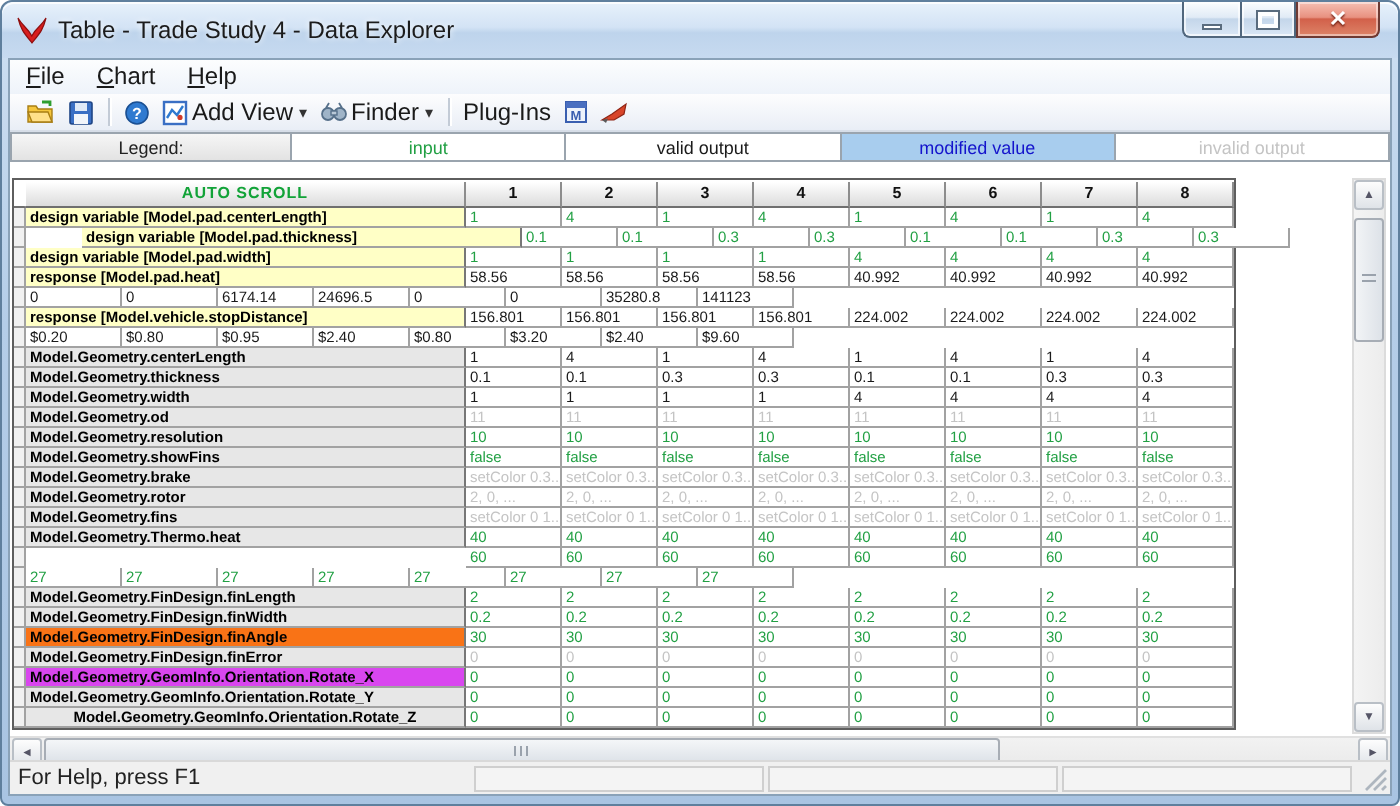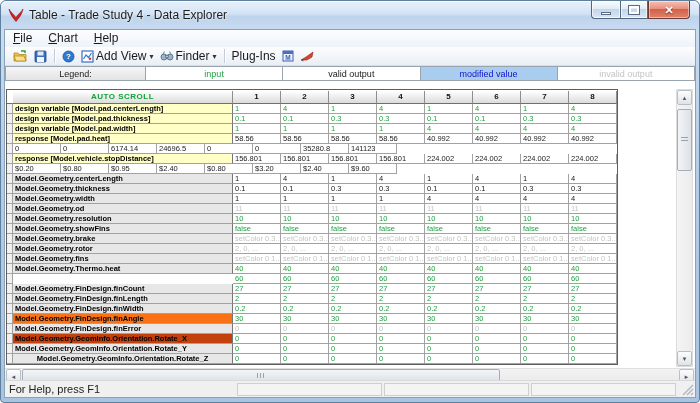--- a/index.html
+++ b/index.html
@@ -225,21 +225,21 @@
             <div class="t-cell c-val" style="color: rgb(34, 160, 68);">4</div>
             <div class="t-cell c-val" style="color: rgb(34, 160, 68);">1</div>
             <div class="t-cell c-val" style="color: rgb(34, 160, 68);">4</div>
             <div class="t-cell c-val" style="color: rgb(34, 160, 68);">1</div>
             <div class="t-cell c-val" style="color: rgb(34, 160, 68);">4</div>
             <div class="t-cell c-val" style="color: rgb(34, 160, 68);">1</div>
             <div class="t-cell c-val" style="color: rgb(34, 160, 68);">4</div>
           </div>
           <div class="t-row">
             <div class="t-cell c-margin"></div>
-            <div class="t-cell c-label" style="background: rgb(255, 255, 198);">design variable [Model.pad.thickness]</div>
+            <div class="t-cell c-label" style="background: rgb(255, 255, 198); margin-left: 28px;">design variable [Model.pad.thickness]</div>
             <div class="t-cell c-val" style="color: rgb(34, 160, 68);">0.1</div>
             <div class="t-cell c-val" style="color: rgb(34, 160, 68);">0.1</div>
             <div class="t-cell c-val" style="color: rgb(34, 160, 68);">0.3</div>
             <div class="t-cell c-val" style="color: rgb(34, 160, 68);">0.3</div>
             <div class="t-cell c-val" style="color: rgb(34, 160, 68);">0.1</div>
             <div class="t-cell c-val" style="color: rgb(34, 160, 68);">0.1</div>
             <div class="t-cell c-val" style="color: rgb(34, 160, 68);">0.3</div>
             <div class="t-cell c-val" style="color: rgb(34, 160, 68);">0.3</div>
           </div>
           <div class="t-row">
@@ -427,21 +427,20 @@
             <div class="t-cell c-val" style="color: rgb(34, 160, 68);">60</div>
             <div class="t-cell c-val" style="color: rgb(34, 160, 68);">60</div>
             <div class="t-cell c-val" style="color: rgb(34, 160, 68);">60</div>
             <div class="t-cell c-val" style="color: rgb(34, 160, 68);">60</div>
             <div class="t-cell c-val" style="color: rgb(34, 160, 68);">60</div>
             <div class="t-cell c-val" style="color: rgb(34, 160, 68);">60</div>
             <div class="t-cell c-val" style="color: rgb(34, 160, 68);">60</div>
           </div>
           <div class="t-row">
             <div class="t-cell c-margin"></div>
-            <div class="t-cell c-label" style="background: rgb(231, 231, 231);">Model.Geometry.FinDesign.finCount</div>
             <div class="t-cell c-val" style="color: rgb(34, 160, 68);">27</div>
             <div class="t-cell c-val" style="color: rgb(34, 160, 68);">27</div>
             <div class="t-cell c-val" style="color: rgb(34, 160, 68);">27</div>
             <div class="t-cell c-val" style="color: rgb(34, 160, 68);">27</div>
             <div class="t-cell c-val" style="color: rgb(34, 160, 68);">27</div>
             <div class="t-cell c-val" style="color: rgb(34, 160, 68);">27</div>
             <div class="t-cell c-val" style="color: rgb(34, 160, 68);">27</div>
             <div class="t-cell c-val" style="color: rgb(34, 160, 68);">27</div>
           </div>
           <div class="t-row">
@@ -487,21 +486,21 @@
             <div class="t-cell c-val" style="color: rgb(196, 196, 196);">0</div>
             <div class="t-cell c-val" style="color: rgb(196, 196, 196);">0</div>
             <div class="t-cell c-val" style="color: rgb(196, 196, 196);">0</div>
             <div class="t-cell c-val" style="color: rgb(196, 196, 196);">0</div>
             <div class="t-cell c-val" style="color: rgb(196, 196, 196);">0</div>
             <div class="t-cell c-val" style="color: rgb(196, 196, 196);">0</div>
             <div class="t-cell c-val" style="color: rgb(196, 196, 196);">0</div>
           </div>
           <div class="t-row">
             <div class="t-cell c-margin"></div>
-            <div class="t-cell c-label" style="background: #c2410c;">Model.Geometry.GeomInfo.Orientation.Rotate_X</div>
+            <div class="t-cell c-label" style="background: #d946ef;">Model.Geometry.GeomInfo.Orientation.Rotate_X</div>
             <div class="t-cell c-val" style="color: rgb(34, 160, 68);">0</div>
             <div class="t-cell c-val" style="color: rgb(34, 160, 68);">0</div>
             <div class="t-cell c-val" style="color: rgb(34, 160, 68);">0</div>
             <div class="t-cell c-val" style="color: rgb(34, 160, 68);">0</div>
             <div class="t-cell c-val" style="color: rgb(34, 160, 68);">0</div>
             <div class="t-cell c-val" style="color: rgb(34, 160, 68);">0</div>
             <div class="t-cell c-val" style="color: rgb(34, 160, 68);">0</div>
             <div class="t-cell c-val" style="color: rgb(34, 160, 68);">0</div>
           </div>
           <div class="t-row">

